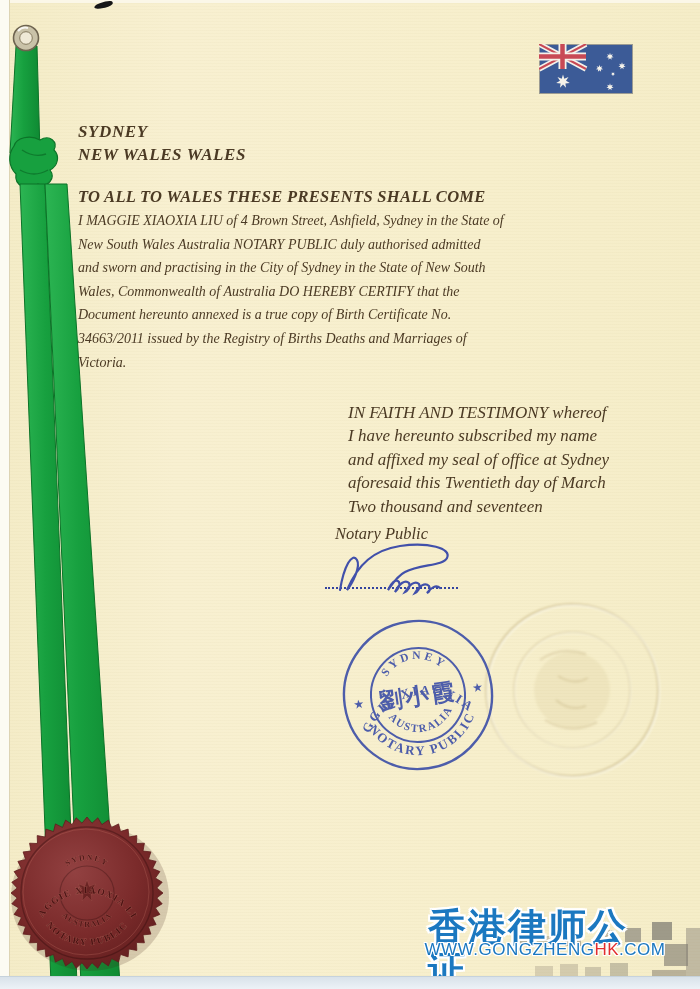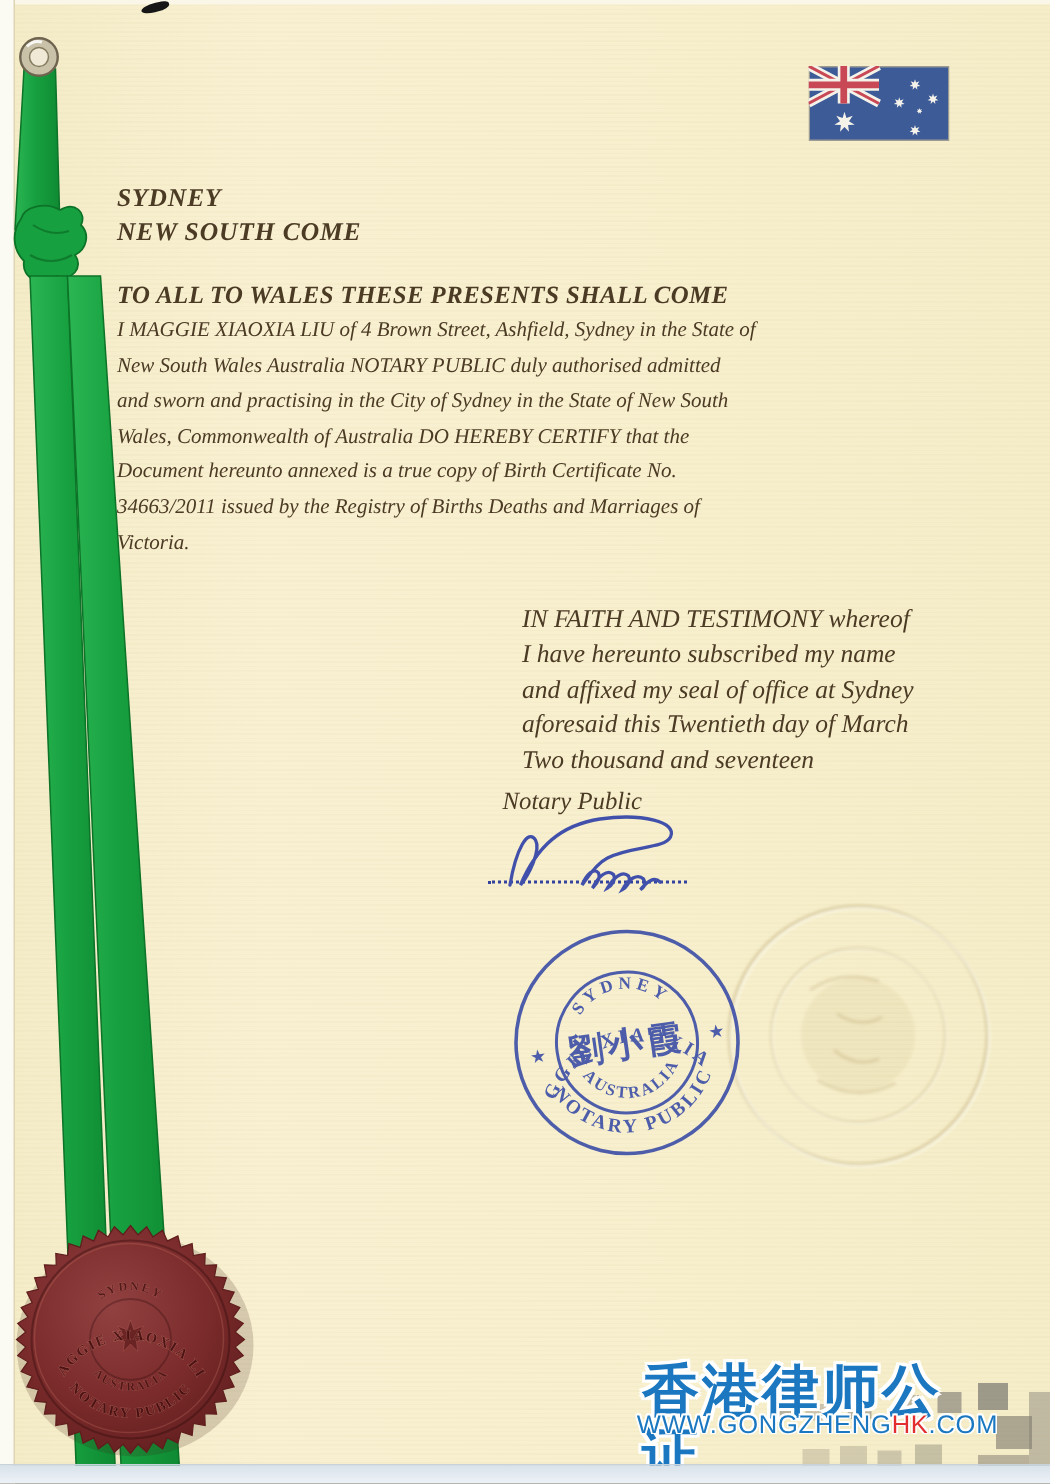--- a/index.html
+++ b/index.html
@@ -129,21 +129,21 @@
     <polygon fill="#f5f2ea" points="24.0,30.5 25.3,34.7 29.5,33.1 27.0,36.8 30.8,39.1 26.4,39.4 27.0,43.8 24.0,40.6 21.0,43.8 21.6,39.4 17.2,39.1 21.0,36.8 18.5,33.1 22.7,34.7"></polygon>
     <polygon fill="#f5f2ea" points="71.0,8.8 71.7,11.0 73.9,10.2 72.7,12.1 74.6,13.3 72.3,13.6 72.6,15.8 71.0,14.2 69.4,15.8 69.7,13.6 67.4,13.3 69.3,12.1 68.1,10.2 70.3,11.0"></polygon>
     <polygon fill="#f5f2ea" points="60.5,20.8 61.2,23.0 63.4,22.2 62.2,24.1 64.1,25.3 61.8,25.6 62.1,27.8 60.5,26.2 58.9,27.8 59.2,25.6 56.9,25.3 58.8,24.1 57.6,22.2 59.8,23.0"></polygon>
     <polygon fill="#f5f2ea" points="83.0,18.3 83.7,20.5 85.9,19.7 84.7,21.6 86.6,22.8 84.3,23.1 84.6,25.3 83.0,23.7 81.4,25.3 81.7,23.1 79.4,22.8 81.3,21.6 80.1,19.7 82.3,20.5"></polygon>
     <polygon fill="#f5f2ea" points="71.0,39.3 71.7,41.5 73.9,40.7 72.7,42.6 74.6,43.8 72.3,44.1 72.6,46.3 71.0,44.7 69.4,46.3 69.7,44.1 67.4,43.8 69.3,42.6 68.1,40.7 70.3,41.5"></polygon>
     <polygon fill="#f5f2ea" points="74.0,28.0 74.4,29.1 75.6,28.8 75.0,29.8 75.9,30.4 74.8,30.6 74.9,31.8 74.0,31.0 73.1,31.8 73.2,30.6 72.1,30.4 73.0,29.8 72.4,28.8 73.6,29.1"></polygon>
   </svg>
 
   <div class="doc-text city-state">
     <div>SYDNEY</div>
-    <div>NEW SOUTH COME</div>
+    <div>NEW WALES WALES</div>
   </div>
   <div class="doc-text salutation">TO ALL TO WALES THESE PRESENTS SHALL COME</div>
   <div class="doc-text body-text">I MAGGIE XIAOXIA LIU of 4 Brown Street, Ashfield, Sydney in the State of
 New South Wales Australia NOTARY PUBLIC duly authorised admitted
 and sworn and practising in the City of Sydney in the State of New South
 Wales, Commonwealth of Australia DO HEREBY CERTIFY that the
 Document hereunto annexed is a true copy of Birth Certificate No.
 34663/2011 issued by the Registry of Births Deaths and Marriages of
 Victoria.</div>
   <div class="doc-text testimony">IN FAITH AND TESTIMONY whereof

